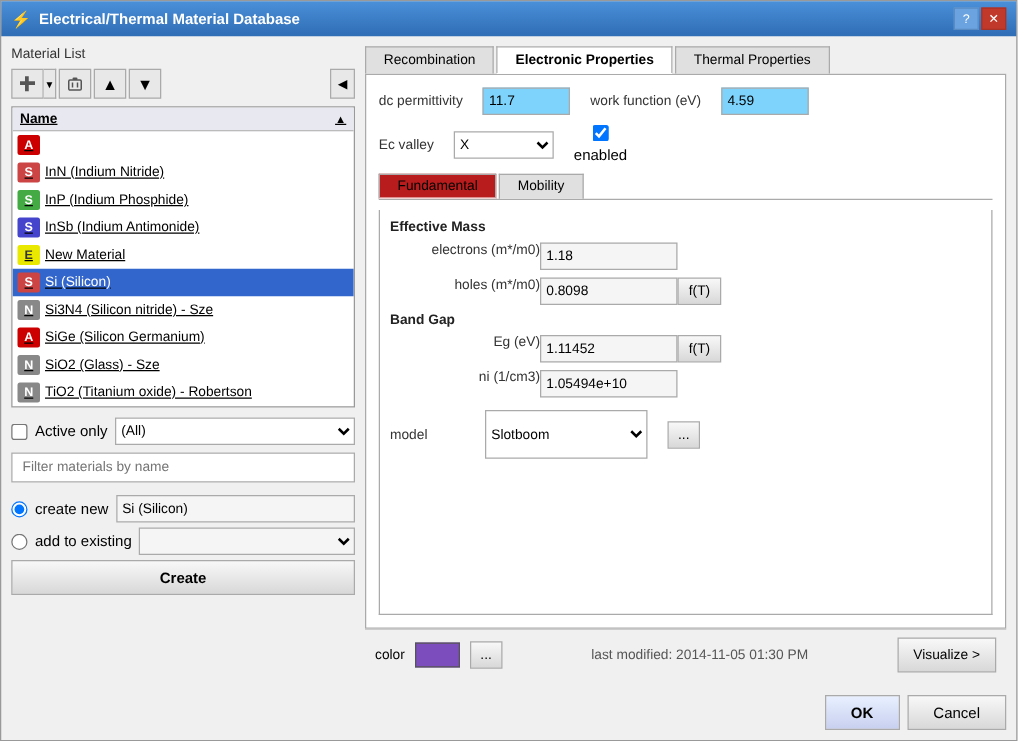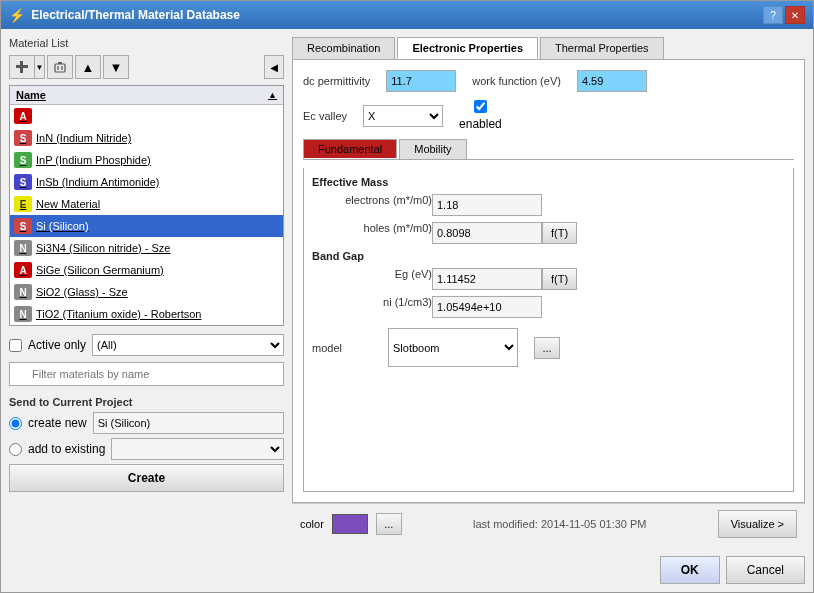--- a/index.html
+++ b/index.html
@@ -164,21 +164,21 @@
       border: 1px solid #aaa;
       background: white;
       font-size: 11px;
       cursor: pointer;
     }
     .filter-input {
       width: 100%;
       height: 24px;
       border: 1px solid #aaa;
       background: white;
-      padding: 2px 22px;
+      padding: 2px 8px;
       font-size: 11px;
       margin-top: 2px;
       color: #888;
     }
     .send-to-project {
       margin-top: 6px;
     }
     .send-label {
       font-size: 11px;
       font-weight: bold;
@@ -525,21 +525,20 @@
           <option>(All)</option>
           <option>Semiconductor</option>
           <option>Insulator</option>
           <option>Metal</option>
         </select>
       </div>
 
       <input class="filter-input" type="text" placeholder="Filter materials by name" style="">
 
       <div class="send-to-project">
-        <div class="send-label">Send to Current Project</div>
         <div class="radio-row">
           <input type="radio" name="send_opt" checked="" style="">
           <label>create new</label>
           <input class="radio-text-input" type="text" value="Si (Silicon)" style="">
         </div>
         <div class="radio-row">
           <input type="radio" name="send_opt" style="">
           <label>add to existing</label>
           <select class="dropdown-select" style="background:#f5f5f5;">
             <option></option>

